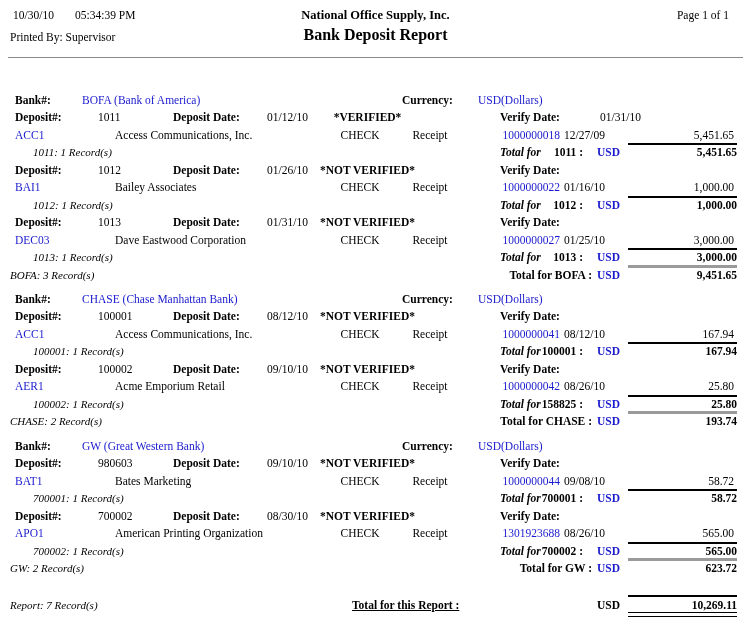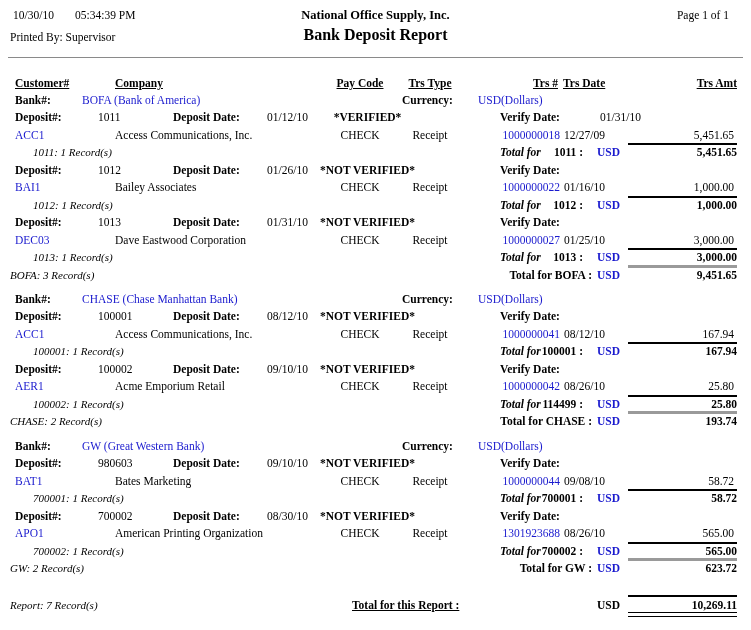--- a/index.html
+++ b/index.html
@@ -60,29 +60,20 @@
 <div class="page">
 
   <span class="abs" style="top:9px;left:13px">10/30/10</span>
   <span class="abs" style="top:9px;left:75px">05:34:39 PM</span>
   <span class="abs ctr coname" style="top:8px">National Office Supply, Inc.</span>
   <span class="abs" style="top:9px;right:22px">Page 1 of 1</span>
   <span class="abs" style="top:31px;left:10px">Printed By: Supervisor</span>
   <span class="abs ctr title" style="top:26px">Bank Deposit Report</span>
   <div class="toprule"></div>
 
-  <div class="row colhead" style="top:77px">
-    <span class="abs h-cust">Customer#</span>
-    <span class="abs h-comp">Company</span>
-    <span class="abs h-pay">Pay Code</span>
-    <span class="abs h-type">Trs Type</span>
-    <span class="abs h-trs">Trs #</span>
-    <span class="abs h-trsdate">Trs Date</span>
-    <span class="abs h-amt">Trs Amt</span>
-  </div>
 
   <div class="row" style="top:94px">
     <span class="abs b x-lab">Bank#:</span>
     <span class="abs bl x-bank">BOFA (Bank of America)</span>
     <span class="abs b x-curlab">Currency:</span>
     <span class="abs bl x-curval">USD(Dollars)</span>
   </div>
 
   <div class="row" style="top:111px">
     <span class="abs b x-lab">Deposit#:</span>
@@ -221,21 +212,21 @@
     <span class="abs x-pay">CHECK</span>
     <span class="abs x-type">Receipt</span>
     <span class="abs bl x-trs">1000000042</span>
     <span class="abs x-trsdate">08/26/10</span>
     <span class="abs x-amt">25.80</span>
   </div>
   <div class="row" style="top:398px">
     <div class="tline"></div>
     <span class="abs it x-rec">100002: 1 Record(s)</span>
     <span class="abs b x-totlab">Total for</span>
-    <span class="abs b x-totnum">114499 :</span>
+    <span class="abs b x-totnum">158825 :</span>
     <span class="abs b bl x-usd">USD</span>
     <span class="abs b x-amtT">25.80</span>
   </div>
   <div class="row" style="top:415px">
     <div class="gline"></div>
     <span class="abs it x-brec">CHASE: 2 Record(s)</span>
     <span class="abs b x-btot">Total for CHASE :</span>
     <span class="abs b bl x-usd">USD</span>
     <span class="abs b x-amtT">193.74</span>
   </div>

